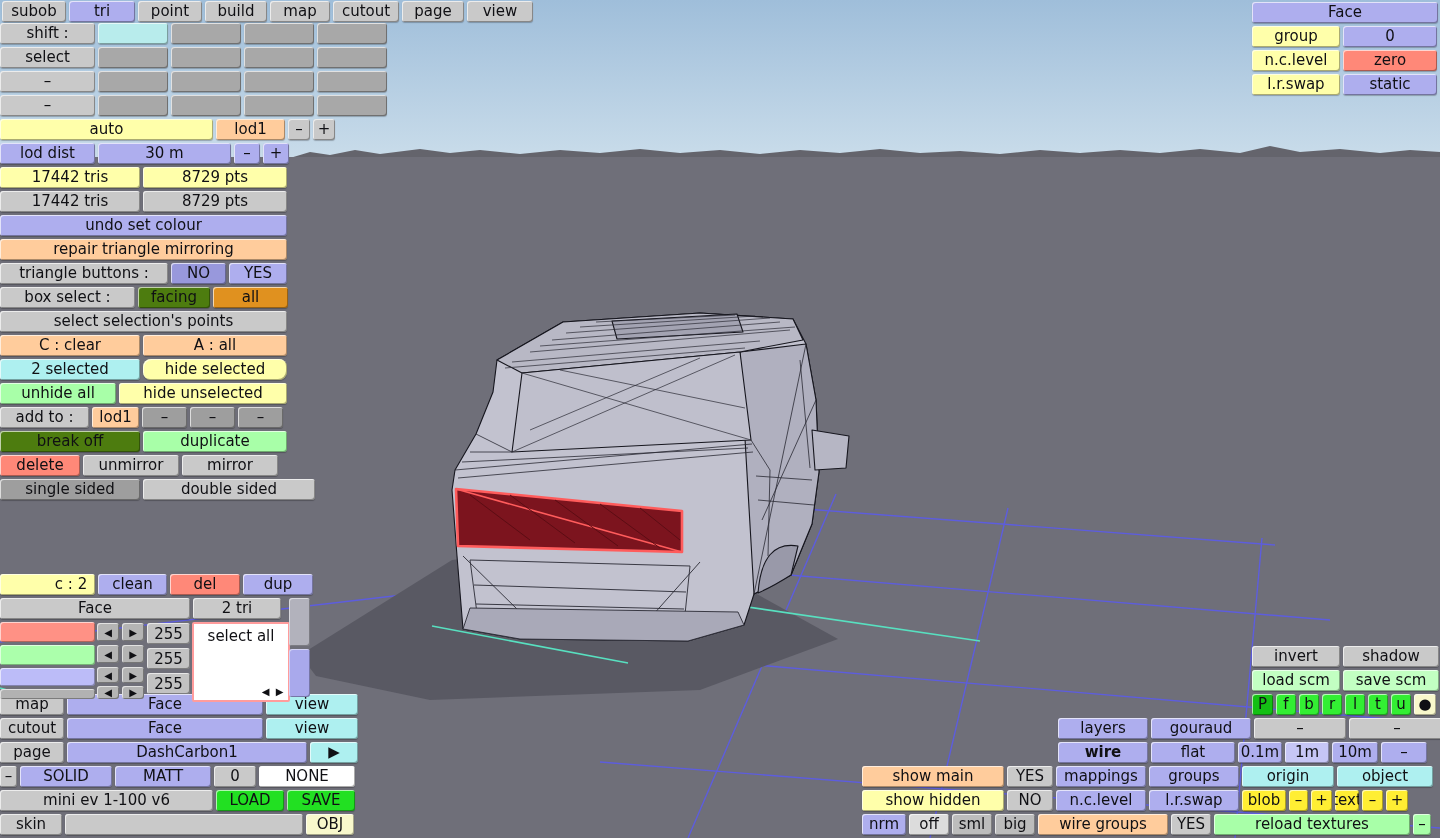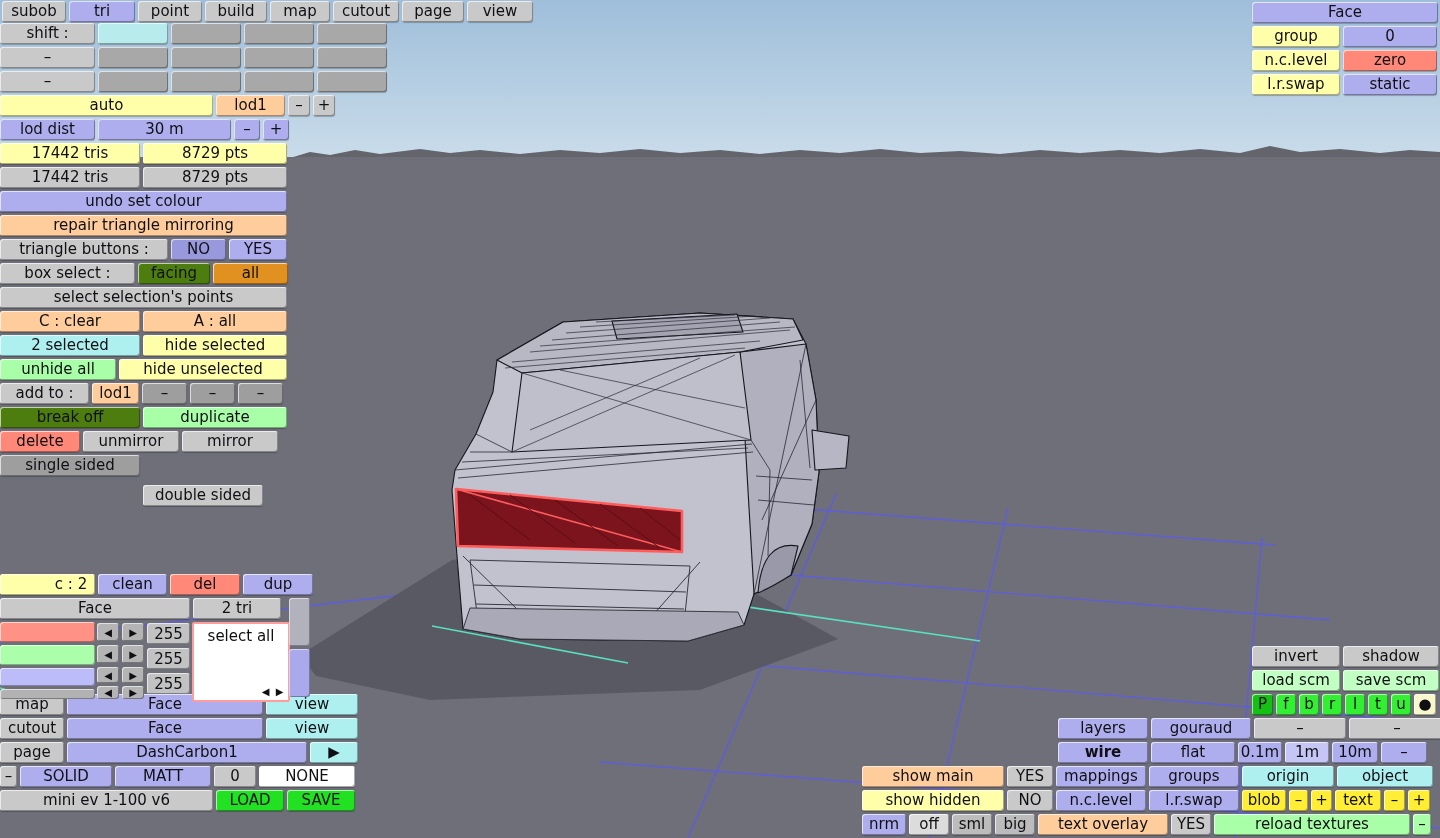--- a/index.html
+++ b/index.html
@@ -162,20 +162,27 @@
     </div>
 <div class="panel" id="p-left" style="left:0;top:23px">
       <div class="prow">
         <div class="cell gray" style="width: 95px;">shift :</div>
         <div class="cell cyanCell" style="width: 70px;"></div>
         <div class="cell cell9" style="width: 70px;"></div>
         <div class="cell cell9" style="width: 70px;"></div>
         <div class="cell cell9" style="width: 70px;"></div>
       </div>
       <div class="prow">
+        <div class="cell gray" style="width: 95px;">select</div>
+        <div class="cell cell9" style="width: 70px;"></div>
+        <div class="cell cell9" style="width: 70px;"></div>
+        <div class="cell cell9" style="width: 70px;"></div>
+        <div class="cell cell9" style="width: 70px;"></div>
+      </div>
+      <div class="prow">
         <div class="cell gray" style="width: 95px;">–</div>
         <div class="cell cell9" style="width: 70px;"></div>
         <div class="cell cell9" style="width: 70px;"></div>
         <div class="cell cell9" style="width: 70px;"></div>
         <div class="cell cell9" style="width: 70px;"></div>
       </div>
       <div class="prow">
         <div class="cell gray" style="width: 95px;">–</div>
         <div class="cell cell9" style="width: 70px;"></div>
         <div class="cell cell9" style="width: 70px;"></div>
@@ -220,21 +227,21 @@
       </div>
       <div class="prow">
         <div class="cell gray" style="width: 287px;">select selection's points</div>
       </div>
       <div class="prow">
         <div class="cell peach" style="width: 140px;">C : clear</div>
         <div class="cell peach" style="width: 144px;">A : all</div>
       </div>
       <div class="prow">
         <div class="cell cyanBtn" style="width: 140px;">2 selected</div>
-        <div class="cell yellow" style="width: 144px;">hide selected</div>
+        <div class="cell yellow" style="width: 144px; border-radius: 8px;">hide selected</div>
       </div>
       <div class="prow">
         <div class="cell green" style="width: 116px;">unhide all</div>
         <div class="cell yellow" style="width: 168px;">hide unselected</div>
       </div>
       <div class="prow">
         <div class="cell gray" style="width: 89px;">add to :</div>
         <div class="cell peach" style="width: 47px;">lod1</div>
         <div class="cell dcell" style="width: 45px;">–</div>
         <div class="cell dcell" style="width: 45px;">–</div>
@@ -244,21 +251,21 @@
         <div class="cell orange" style="width: 140px;">break off</div>
         <div class="cell green" style="width: 144px;">duplicate</div>
       </div>
       <div class="prow">
         <div class="cell salmon" style="width: 80px;">delete</div>
         <div class="cell gray" style="width: 96px;">unmirror</div>
         <div class="cell gray" style="width: 96px;">mirror</div>
       </div>
       <div class="prow">
         <div class="cell dcell" style="width: 140px;">single sided</div>
-        <div class="cell gray" style="width: 120px; margin-top: 30px;">double sided</div>
+        <div class="cell gray" style="width: 172px;">double sided</div>
       </div>
     </div>
 <div class="panel" id="p-colour_header" style="left:0;top:574px">
       <div class="prow">
         <div class="cell yellow" style="width: 95px; padding-left: 47px;">c : 2</div>
         <div class="cell purple" style="width: 69px;">clean</div>
         <div class="cell salmon" style="width: 70px;">del</div>
         <div class="cell purple" style="width: 70px;">dup</div>
       </div>
       <div class="prow">
@@ -286,20 +293,25 @@
         <div class="cell gray" style="width: 17px;">–</div>
         <div class="cell purple" style="width: 92px;">SOLID</div>
         <div class="cell purple" style="width: 96px;">MATT</div>
         <div class="cell gray" style="width: 42px;">0</div>
         <div class="cell white" style="width: 96px;">NONE</div>
       </div>
       <div class="prow">
         <div class="cell gray" style="width: 213px;">mini ev 1-100 v6</div>
         <div class="cell bgreen" style="width: 68px;">LOAD</div>
         <div class="cell bgreen" style="width: 68px;">SAVE</div>
+      </div>
+      <div class="prow">
+        <div class="cell gray" style="width: 62px;">skin</div>
+        <div class="cell gray" style="width: 238px;"></div>
+        <div class="cell paleyellow" style="width: 48px;">OBJ</div>
       </div>
     </div>
 <div class="panel" id="p-top_right" style="left:1252px;top:2px">
       <div class="prow">
         <div class="cell purple" style="width: 186px;">Face</div>
       </div>
       <div class="prow">
         <div class="cell yellow" style="width: 88px;">group</div>
         <div class="cell purple" style="width: 94px;">0</div>
       </div>
@@ -358,30 +370,30 @@
         <div class="cell cyanBtn" style="width: 96px;">object</div>
       </div>
       <div class="prow">
         <div class="cell yellow" style="width: 142px;">show hidden</div>
         <div class="cell gray" style="width: 46px;">NO</div>
         <div class="cell purple" style="width: 90px;">n.c.level</div>
         <div class="cell purple" style="width: 90px;">l.r.swap</div>
         <div class="cell byellow" style="width: 44px;">blob</div>
         <div class="cell byellow" style="width: 19px;">–</div>
         <div class="cell byellow" style="width: 21px;">+</div>
-        <div class="cell byellow" style="width: 46px;">text</div>
+        <div class="cell byellow" style="width: 24px;">text</div>
         <div class="cell byellow" style="width: 21px;">–</div>
         <div class="cell byellow" style="width: 22px;">+</div>
       </div>
       <div class="prow">
         <div class="cell purple" style="width: 44px;">nrm</div>
         <div class="cell lgray" style="width: 40px;">off</div>
         <div class="cell mgray" style="width: 40px;">sml</div>
         <div class="cell mgray" style="width: 40px;">big</div>
-        <div class="cell peach" style="width: 130px;">text overlay</div>
+        <div class="cell peach" style="width: 130px;">wire groups</div>
         <div class="cell gray" style="width: 40px;">YES</div>
         <div class="cell green" style="width: 196px;">reload textures</div>
         <div class="cell green" style="width: 18px;">–</div>
       </div>
     </div>
 
 <div id="mixer">
   <div class="bar" style="top:0;height:20px;background:#ff9185"></div>
   <div class="bar" style="top:23px;height:20px;background:#abffab"></div>
   <div class="bar" style="top:46px;height:18px;background:#bcbcf8"></div>

